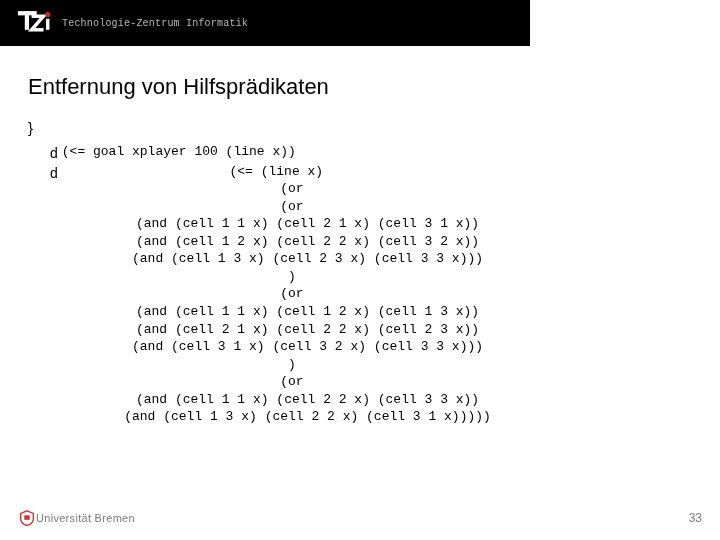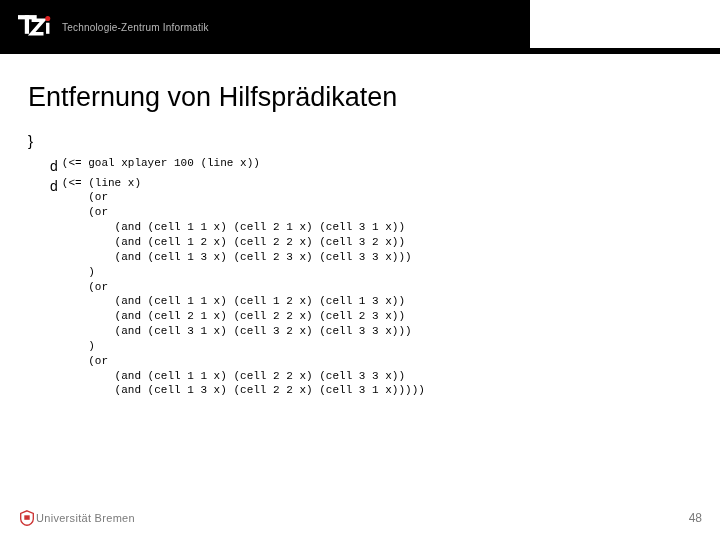--- a/index.html
+++ b/index.html
@@ -6,24 +6,25 @@
   body {
     width: 720px;
     height: 540px;
     background: #fff;
     font-family: Arial, Helvetica, sans-serif;
     position: relative;
     overflow: hidden;
   }
   .header-band {
     width: 100%;
-    height: 54px;
+    height: 46px;
     background: #000;
     display: flex;
     align-items: center;
+    font-family: Liberation Mono, monospace;
   }
   .logo-block {
     display: flex;
     align-items: center;
     gap: 10px;
     padding-left: 18px;
   }
   .tzi-mark {
     width: 34px;
     height: 28px;
@@ -37,21 +38,21 @@
   }
   .header-cut {
     position: absolute;
     top: 0;
     right: 0;
     width: 190px;
     height: 48px;
     background: #fff;
   }
   .slide-title {
-    font-size: 27px;
+    font-size: 22px;
     font-weight: 400;
     color: #000;
     padding: 28px 0 0 28px;
   }
   .content {
     padding: 20px 0 0 28px;
   }
   .bullet-row {
     display: flex;
     align-items: baseline;
@@ -74,24 +75,25 @@
     gap: 4px;
   }
   .link-glyph {
     font-size: 14px;
     line-height: 1.4;
     position: relative;
     top: 1px;
   }
   .code {
     font-family: "Courier New", Courier, monospace;
-    font-size: 11px;
+    font-size: 13px;
     line-height: 1.35;
     white-space: pre;
     color: #000;
+    text-align: center;
   }
   .footer {
     position: absolute;
     bottom: 8px;
     left: 0;
     width: 100%;
     height: 28px;
     display: flex;
     align-items: center;
     justify-content: space-between;
@@ -170,14 +172,14 @@
 <div class="footer">
   <div class="uni-logo">
     <div class="uni-crest">
       <svg viewBox="0 0 20 20">
         <path d="M10 2 L17 5 L17 11 C17 15 13 18 10 18 C7 18 3 15 3 11 L3 5 Z" fill="none" stroke="#c33" stroke-width="1.5"></path>
         <rect x="7" y="7" width="6" height="5" fill="#c33"></rect>
       </svg>
     </div>
     <span class="uni-text">Universität Bremen</span>
   </div>
-  <span class="page-num">48</span>
+  <span class="page-num">33</span>
 </div>
 
 </body></html>

